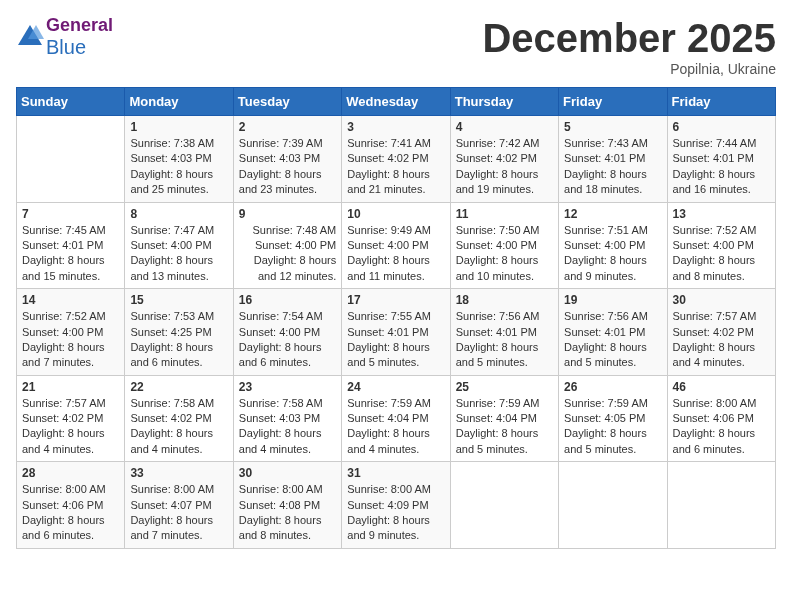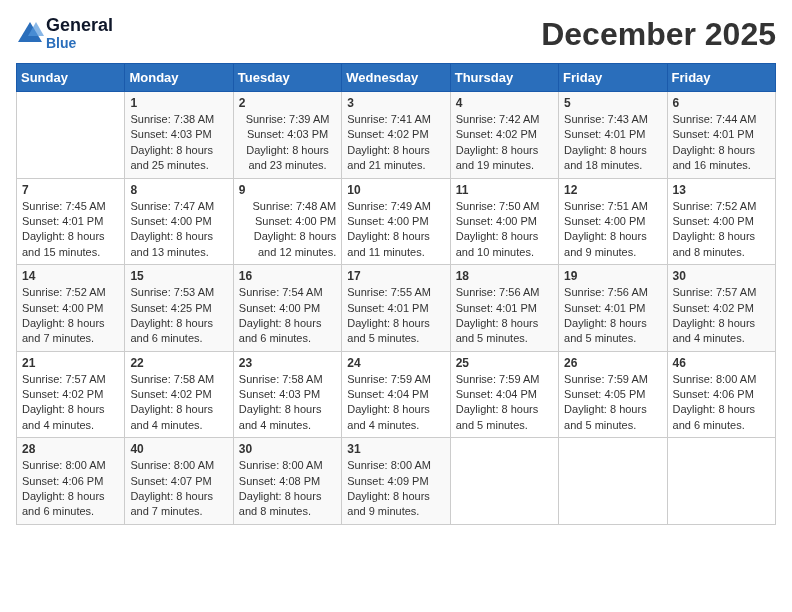--- a/index.html
+++ b/index.html
@@ -21,37 +21,37 @@
       align-items: center;
     }
     .logo-text {
       display: flex;
       flex-direction: column;
       line-height: 1.1;
     }
     .logo-general {
       font-size: 18px;
       font-weight: bold;
-      color: #0f172a;
+      color: #701a75;
     }
     .logo-blue {
-      font-size: 14px;
-      font-weight: bold;
+      font-size: 20px;
+      font-weight: normal;
       color: #2a6ebb;
     }
     .logo-icon {
       width: 28px;
       height: 28px;
       margin-right: 2px;
     }
     .title-section {
       text-align: right;
     }
     .month-year {
-      font-size: 32px;
+      font-size: 40px;
       font-weight: bold;
       color: #333;
     }
     .location {
       font-size: 14px;
       color: #555;
     }
     table {
       width: 100%;
       border-collapse: collapse;
@@ -102,20 +102,21 @@
       <polygon points="14,2 26,22 2,22" fill="#2a6ebb"></polygon>
       <polygon points="20,2 28,16 12,16" fill="#5599dd" opacity="0.7"></polygon>
     </svg>
     <div class="logo-text">
       <span class="logo-general">General</span>
       <span class="logo-blue">Blue</span>
     </div>
   </div>
   <div class="title-section">
     <div class="month-year">December 2025</div>
+    <div class="location">Popilnia, Ukraine</div>
   </div>
 </div>
 
 <table>
   <thead>
     <tr>
       <th>Sunday</th>
       <th>Monday</th>
       <th>Tuesday</th>
       <th>Wednesday</th>
@@ -129,21 +130,21 @@
         <td class="empty-cell"></td>
         <td>
           <span class="day-number">1</span>
           <div class="cell-content" style="white-space: pre-line;">Sunrise: 7:38 AM
 Sunset: 4:03 PM
 Daylight: 8 hours
 and 25 minutes.</div>
         </td>
         <td>
           <span class="day-number">2</span>
-          <div class="cell-content" style="white-space: pre-line; text-align: center;">Sunrise: 7:39 AM
+          <div class="cell-content" style="white-space: pre-line;">Sunrise: 7:39 AM
 Sunset: 4:03 PM
 Daylight: 8 hours
 and 23 minutes.</div>
         </td>
         <td>
           <span class="day-number">3</span>
           <div class="cell-content" style="white-space: pre-line;">Sunrise: 7:41 AM
 Sunset: 4:02 PM
 Daylight: 8 hours
 and 21 minutes.</div>
@@ -187,21 +188,21 @@
         </td>
         <td>
           <span class="day-number">9</span>
           <div class="cell-content" style="white-space: pre-line; text-align: right;">Sunrise: 7:48 AM
 Sunset: 4:00 PM
 Daylight: 8 hours
 and 12 minutes.</div>
         </td>
         <td>
           <span class="day-number">10</span>
-          <div class="cell-content" style="white-space: pre-line;">Sunrise: 7:49 AM
+          <div class="cell-content" style="white-space: pre-line;">Sunrise: 9:49 AM
 Sunset: 4:00 PM
 Daylight: 8 hours
 and 11 minutes.</div>
         </td>
         <td>
           <span class="day-number">11</span>
           <div class="cell-content" style="white-space: pre-line;">Sunrise: 7:50 AM
 Sunset: 4:00 PM
 Daylight: 8 hours
 and 10 minutes.</div>
@@ -325,21 +326,21 @@
       </tr>
       <tr>
         <td>
           <span class="day-number">28</span>
           <div class="cell-content" style="white-space: pre-line;">Sunrise: 8:00 AM
 Sunset: 4:06 PM
 Daylight: 8 hours
 and 6 minutes.</div>
         </td>
         <td>
-          <span class="day-number">40</span>
+          <span class="day-number">33</span>
           <div class="cell-content" style="white-space: pre-line;">Sunrise: 8:00 AM
 Sunset: 4:07 PM
 Daylight: 8 hours
 and 7 minutes.</div>
         </td>
         <td>
           <span class="day-number">30</span>
           <div class="cell-content" style="white-space: pre-line;">Sunrise: 8:00 AM
 Sunset: 4:08 PM
 Daylight: 8 hours

